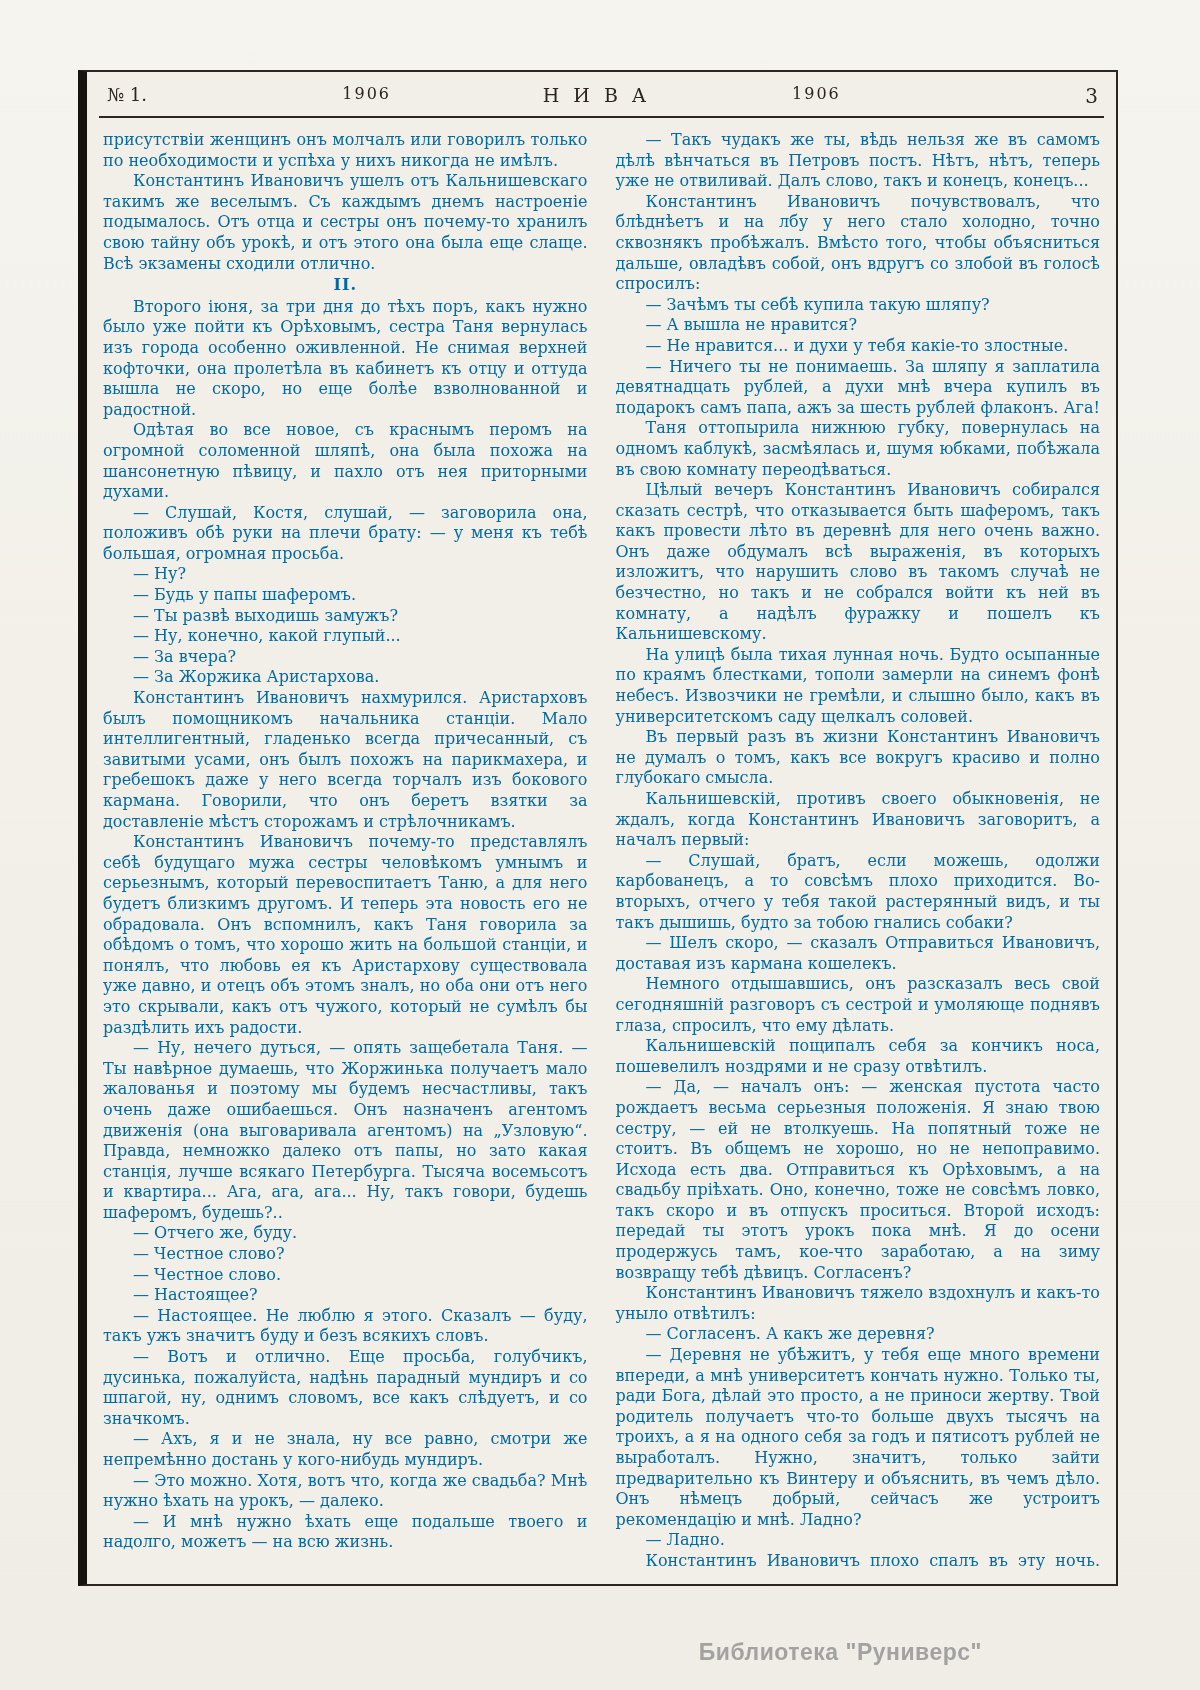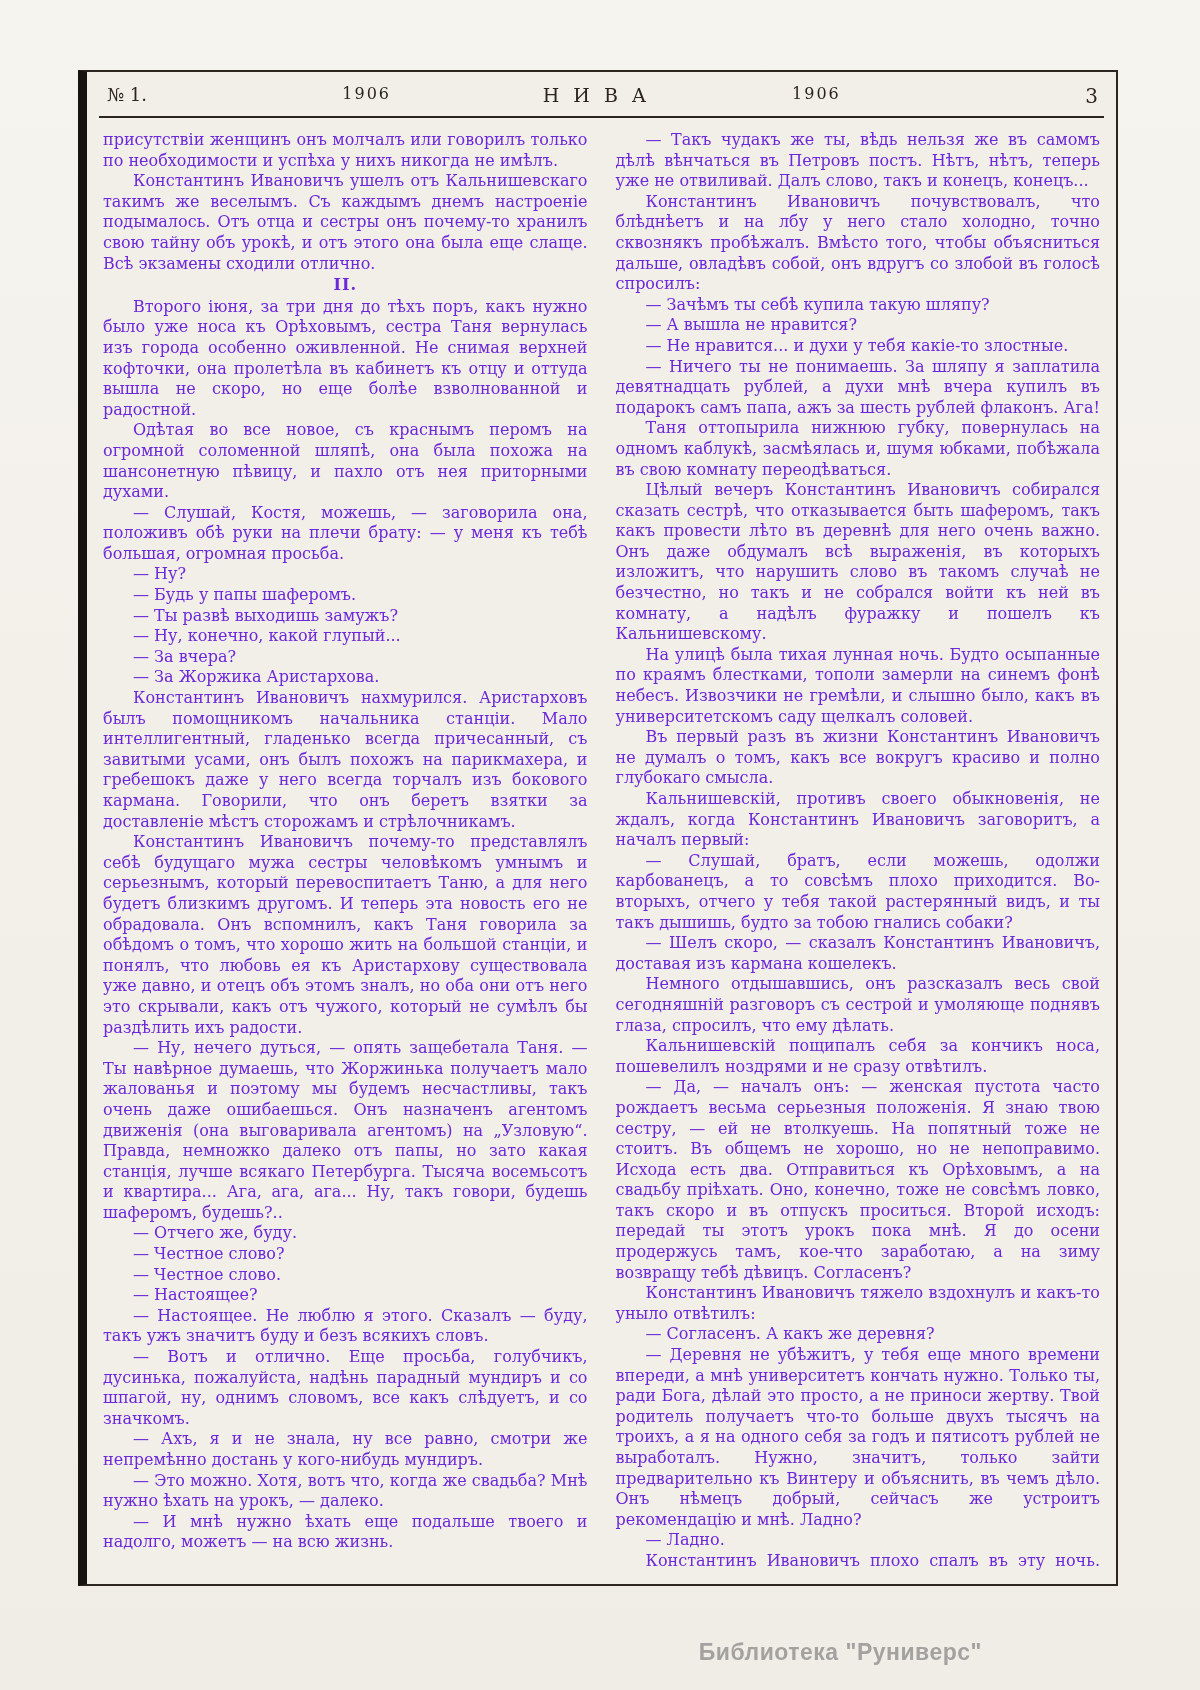--- a/index.html
+++ b/index.html
@@ -50,21 +50,21 @@
     display: flex;
     gap: 28px;
     height: 1440px;
     overflow: hidden;
   }
   .col {
     flex: 1 1 0;
     font-size: 16px;
     line-height: 20.6px;
     text-align: justify;
-    color: #6d28d9;
+    color: #0369a1;
   }
   .para { margin: 0; text-indent: 30px; }
   .para.noindent { text-indent: 0; }
   .para.center {
     text-align: center;
     text-indent: 0;
     margin: 1px 0;
     letter-spacing: 1px;
     font-weight: bold;
   }
@@ -90,23 +90,23 @@
       <span class="title">НИВА</span>
       <span class="year-r">1906</span>
       <span class="pageno">3</span>
     </div>
     <hr class="rule">
     <div class="columns">
       <div class="col">
           <p class="para noindent">присутствіи женщинъ онъ молчалъ или говорилъ только по необходимости и успѣха у нихъ никогда не имѣлъ.</p>
           <p class="para">Константинъ Ивановичъ ушелъ отъ Кальнишевскаго такимъ же веселымъ. Съ каждымъ днемъ настроеніе подымалось. Отъ отца и сестры онъ почему-то хранилъ свою тайну объ урокѣ, и отъ этого она была еще слаще. Всѣ экзамены сходили отлично.</p>
           <p class="para center">II.</p>
-          <p class="para">Второго іюня, за три дня до тѣхъ поръ, какъ нужно было уже носа къ Орѣховымъ, сестра Таня вернулась изъ города особенно оживленной. Не снимая верхней кофточки, она пролетѣла въ кабинетъ къ отцу и оттуда вышла не скоро, но еще болѣе взволнованной и радостной.</p>
+          <p class="para">Второго іюня, за три дня до тѣхъ поръ, какъ нужно было уже пойти къ Орѣховымъ, сестра Таня вернулась изъ города особенно оживленной. Не снимая верхней кофточки, она пролетѣла въ кабинетъ къ отцу и оттуда вышла не скоро, но еще болѣе взволнованной и радостной.</p>
           <p class="para">Одѣтая во все новое, съ краснымъ перомъ на огромной соломенной шляпѣ, она была похожа на шансонетную пѣвицу, и пахло отъ нея приторными духами.</p>
-          <p class="para">— Слушай, Костя, можешь, — заговорила она, положивъ обѣ руки на плечи брату: — у меня къ тебѣ большая, огромная просьба.</p>
+          <p class="para">— Слушай, Костя, слушай, — заговорила она, положивъ обѣ руки на плечи брату: — у меня къ тебѣ большая, огромная просьба.</p>
           <p class="para">— Ну?</p>
           <p class="para">— Будь у папы шаферомъ.</p>
           <p class="para">— Ты развѣ выходишь замужъ?</p>
           <p class="para">— Ну, конечно, какой глупый...</p>
           <p class="para">— За вчера?</p>
           <p class="para">— За Жоржика Аристархова.</p>
           <p class="para">Константинъ Ивановичъ нахмурился. Аристарховъ былъ помощникомъ начальника станціи. Мало интеллигентный, гладенько всегда причесанный, съ завитыми усами, онъ былъ похожъ на парикмахера, и гребешокъ даже у него всегда торчалъ изъ бокового кармана. Говорили, что онъ беретъ взятки за доставленіе мѣстъ сторожамъ и стрѣлочникамъ.</p>
           <p class="para">Константинъ Ивановичъ почему-то представлялъ себѣ будущаго мужа сестры человѣкомъ умнымъ и серьезнымъ, который перевоспитаетъ Таню, а для него будетъ близкимъ другомъ. И теперь эта новость его не обрадовала. Онъ вспомнилъ, какъ Таня говорила за обѣдомъ о томъ, что хорошо жить на большой станціи, и понялъ, что любовь ея къ Аристархову существовала уже давно, и отецъ объ этомъ зналъ, но оба они отъ него это скрывали, какъ отъ чужого, который не сумѣлъ бы раздѣлить ихъ радости.</p>
           <p class="para">— Ну, нечего дуться, — опять защебетала Таня. — Ты навѣрное думаешь, что Жоржинька получаетъ мало жалованья и поэтому мы будемъ несчастливы, такъ очень даже ошибаешься. Онъ назначенъ агентомъ движенія (она выговаривала агентомъ) на „Узловую“. Правда, немножко далеко отъ папы, но зато какая станція, лучше всякаго Петербурга. Тысяча восемьсотъ и квартира... Ага, ага, ага... Ну, такъ говори, будешь шаферомъ, будешь?..</p>
           <p class="para">— Отчего же, буду.</p>
@@ -125,21 +125,21 @@
           <p class="para">— Зачѣмъ ты себѣ купила такую шляпу?</p>
           <p class="para">— А вышла не нравится?</p>
           <p class="para">— Не нравится... и духи у тебя какіе-то злостные.</p>
           <p class="para">— Ничего ты не понимаешь. За шляпу я заплатила девятнадцать рублей, а духи мнѣ вчера купилъ въ подарокъ самъ папа, ажъ за шесть рублей флаконъ. Ага!</p>
           <p class="para">Таня оттопырила нижнюю губку, повернулась на одномъ каблукѣ, засмѣялась и, шумя юбками, побѣжала въ свою комнату переодѣваться.</p>
           <p class="para">Цѣлый вечеръ Константинъ Ивановичъ собирался сказать сестрѣ, что отказывается быть шаферомъ, такъ какъ провести лѣто въ деревнѣ для него очень важно. Онъ даже обдумалъ всѣ выраженія, въ которыхъ изложитъ, что нарушить слово въ такомъ случаѣ не безчестно, но такъ и не собрался войти къ ней въ комнату, а надѣлъ фуражку и пошелъ къ Кальнишевскому.</p>
           <p class="para">На улицѣ была тихая лунная ночь. Будто осыпанные по краямъ блестками, тополи замерли на синемъ фонѣ небесъ. Извозчики не гремѣли, и слышно было, какъ въ университетскомъ саду щелкалъ соловей.</p>
           <p class="para">Въ первый разъ въ жизни Константинъ Ивановичъ не думалъ о томъ, какъ все вокругъ красиво и полно глубокаго смысла.</p>
           <p class="para">Кальнишевскій, противъ своего обыкновенія, не ждалъ, когда Константинъ Ивановичъ заговоритъ, а началъ первый:</p>
           <p class="para">— Слушай, братъ, если можешь, одолжи карбованецъ, а то совсѣмъ плохо приходится. Во-вторыхъ, отчего у тебя такой растерянный видъ, и ты такъ дышишь, будто за тобою гнались собаки?</p>
-          <p class="para">— Шелъ скоро, — сказалъ Константинъ Ивановичъ, доставая изъ кармана кошелекъ.</p>
+          <p class="para">— Шелъ скоро, — сказалъ Отправиться Ивановичъ, доставая изъ кармана кошелекъ.</p>
           <p class="para">Немного отдышавшись, онъ разсказалъ весь свой сегодняшній разговоръ съ сестрой и умоляюще поднявъ глаза, спросилъ, что ему дѣлать.</p>
           <p class="para">Кальнишевскій пощипалъ себя за кончикъ носа, пошевелилъ ноздрями и не сразу отвѣтилъ.</p>
           <p class="para">— Да, — началъ онъ: — женская пустота часто рождаетъ весьма серьезныя положенія. Я знаю твою сестру, — ей не втолкуешь. На попятный тоже не стоитъ. Въ общемъ не хорошо, но не непоправимо. Исхода есть два. Отправиться къ Орѣховымъ, а на свадьбу пріѣхать. Оно, конечно, тоже не совсѣмъ ловко, такъ скоро и въ отпускъ проситься. Второй исходъ: передай ты этотъ урокъ пока мнѣ. Я до осени продержусь тамъ, кое-что заработаю, а на зиму возвращу тебѣ дѣвицъ. Согласенъ?</p>
           <p class="para">Константинъ Ивановичъ тяжело вздохнулъ и какъ-то уныло отвѣтилъ:</p>
           <p class="para">— Согласенъ. А какъ же деревня?</p>
           <p class="para">— Деревня не убѣжитъ, у тебя еще много времени впереди, а мнѣ университетъ кончать нужно. Только ты, ради Бога, дѣлай это просто, а не приноси жертву. Твой родитель получаетъ что-то больше двухъ тысячъ на троихъ, а я на одного себя за годъ и пятисотъ рублей не выработалъ. Нужно, значитъ, только зайти предварительно къ Винтеру и объяснить, въ чемъ дѣло. Онъ нѣмецъ добрый, сейчасъ же устроитъ рекомендацію и мнѣ. Ладно?</p>
           <p class="para">— Ладно.</p>
           <p class="para">Константинъ Ивановичъ плохо спалъ въ эту ночь. Онъ утѣшалъ себя мыслью, что выручилъ такого хорошаго человѣка, какъ Кальнишевскій, но сердце все же ныло. Такъ чувствовалось цѣлую недѣлю. Стало чуть легче, когда Кальнишевскій уже уѣхалъ къ Орѣховымъ.</p>
         </div>
     </div>

